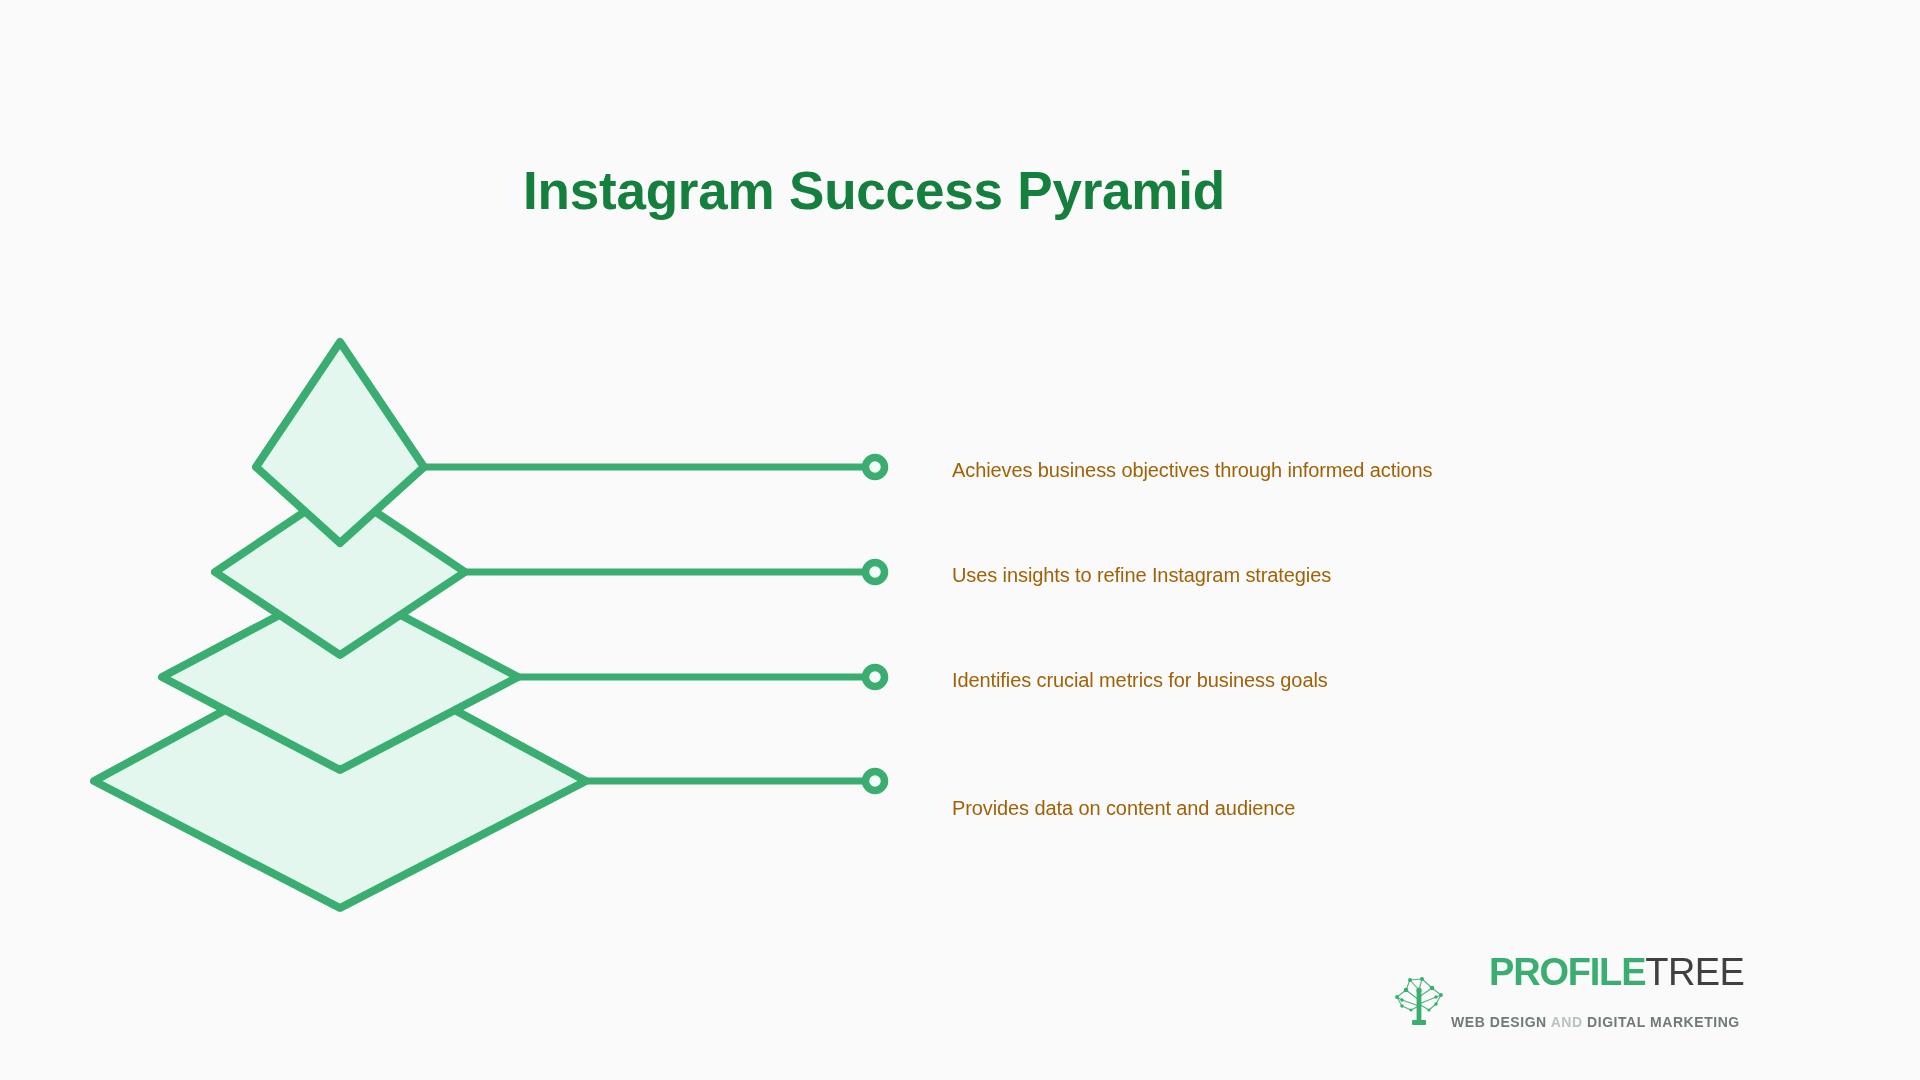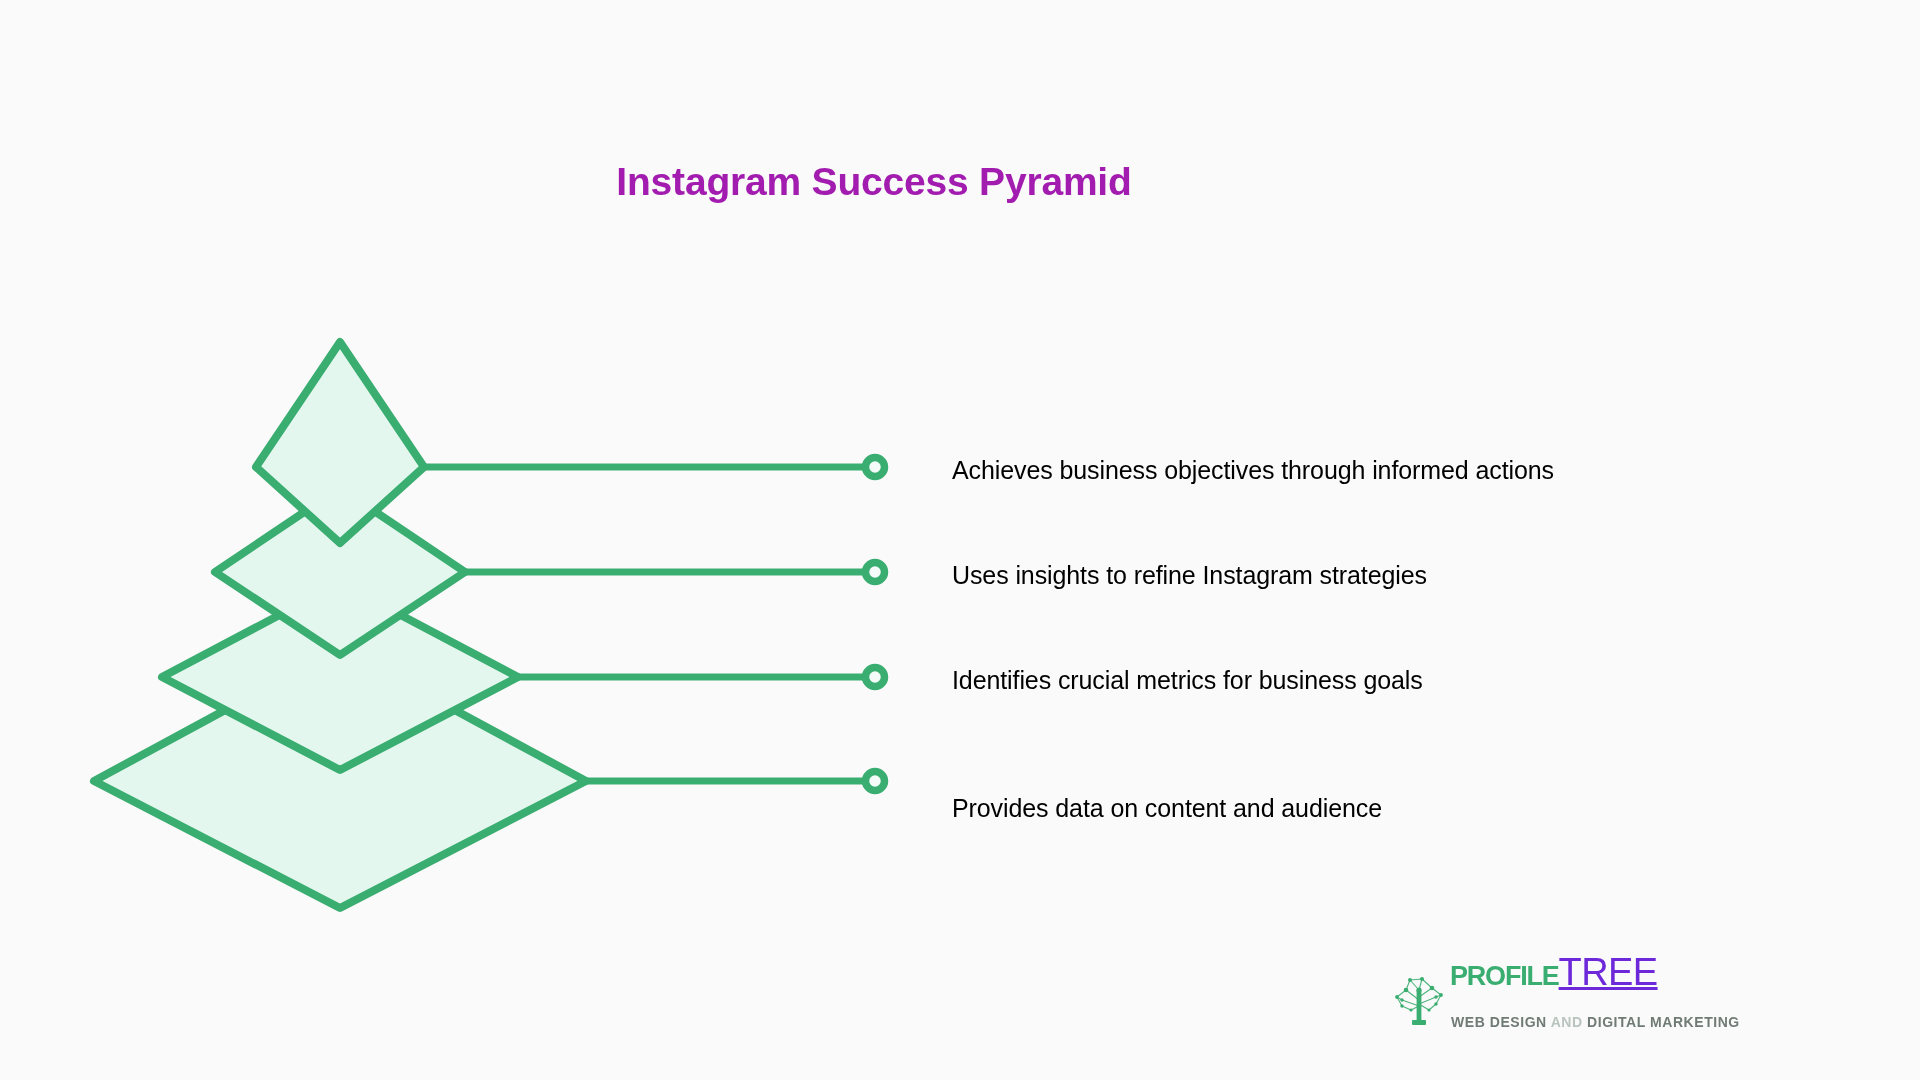--- a/index.html
+++ b/index.html
@@ -22,42 +22,42 @@
     background: #fafafa;
   }
 
   
   #title {
     position: absolute;
     left: 0;
     top: 160px;
     width: 1748px;
     text-align: center;
-    font-size: 39px;
+    font-size: 53px;
     font-weight: bold;
-    color: #a21caf;
+    color: #15803d;
     letter-spacing: -0.2px;
     white-space: nowrap;
   }
 
   
   #diagram {
     position: absolute;
     left: 0;
     top: 0;
     width: 1920px;
     height: 1080px;
   }
 
   
   .label {
     position: absolute;
     left: 952px;
-    font-size: 25px;
-    color: #000000;
+    font-size: 20px;
+    color: #a16207;
     white-space: nowrap;
     font-family: "Liberation Sans", sans-serif;
     transform: translateY(-50%);
     letter-spacing: -0.1px;
   }
   .label-0 { top: 470px; }
   .label-1 { top: 575px; }
   .label-2 { top: 680px; }
   .label-3 { top: 784px; margin-top: 24px; }
 
@@ -81,31 +81,31 @@
     left: 62px;
     top: 4px;
     width: 208px;
     height: 40px;
     font-size: 0;
     line-height: 0;
   }
   .wm-a {
     font-family: "Liberation Sans", sans-serif;
     font-weight: bold;
-    font-size: 27px;
+    font-size: 38px;
     color: #3aad70;
     letter-spacing: -1.2px;
+    margin-left: 39px;
   }
   .wm-b {
     font-family: "Liberation Sans", sans-serif;
     font-weight: normal;
     font-size: 38px;
-    color: #6d28d9;
+    color: #404040;
     letter-spacing: -0.6px;
-    text-decoration: underline;
   }
   #logo-tagline {
     position: absolute;
     left: 63px;
     top: 46px;
     width: 207px;
     font-family: "Liberation Sans", sans-serif;
     font-size: 14px;
     font-weight: bold;
     color: #6f7b74;

